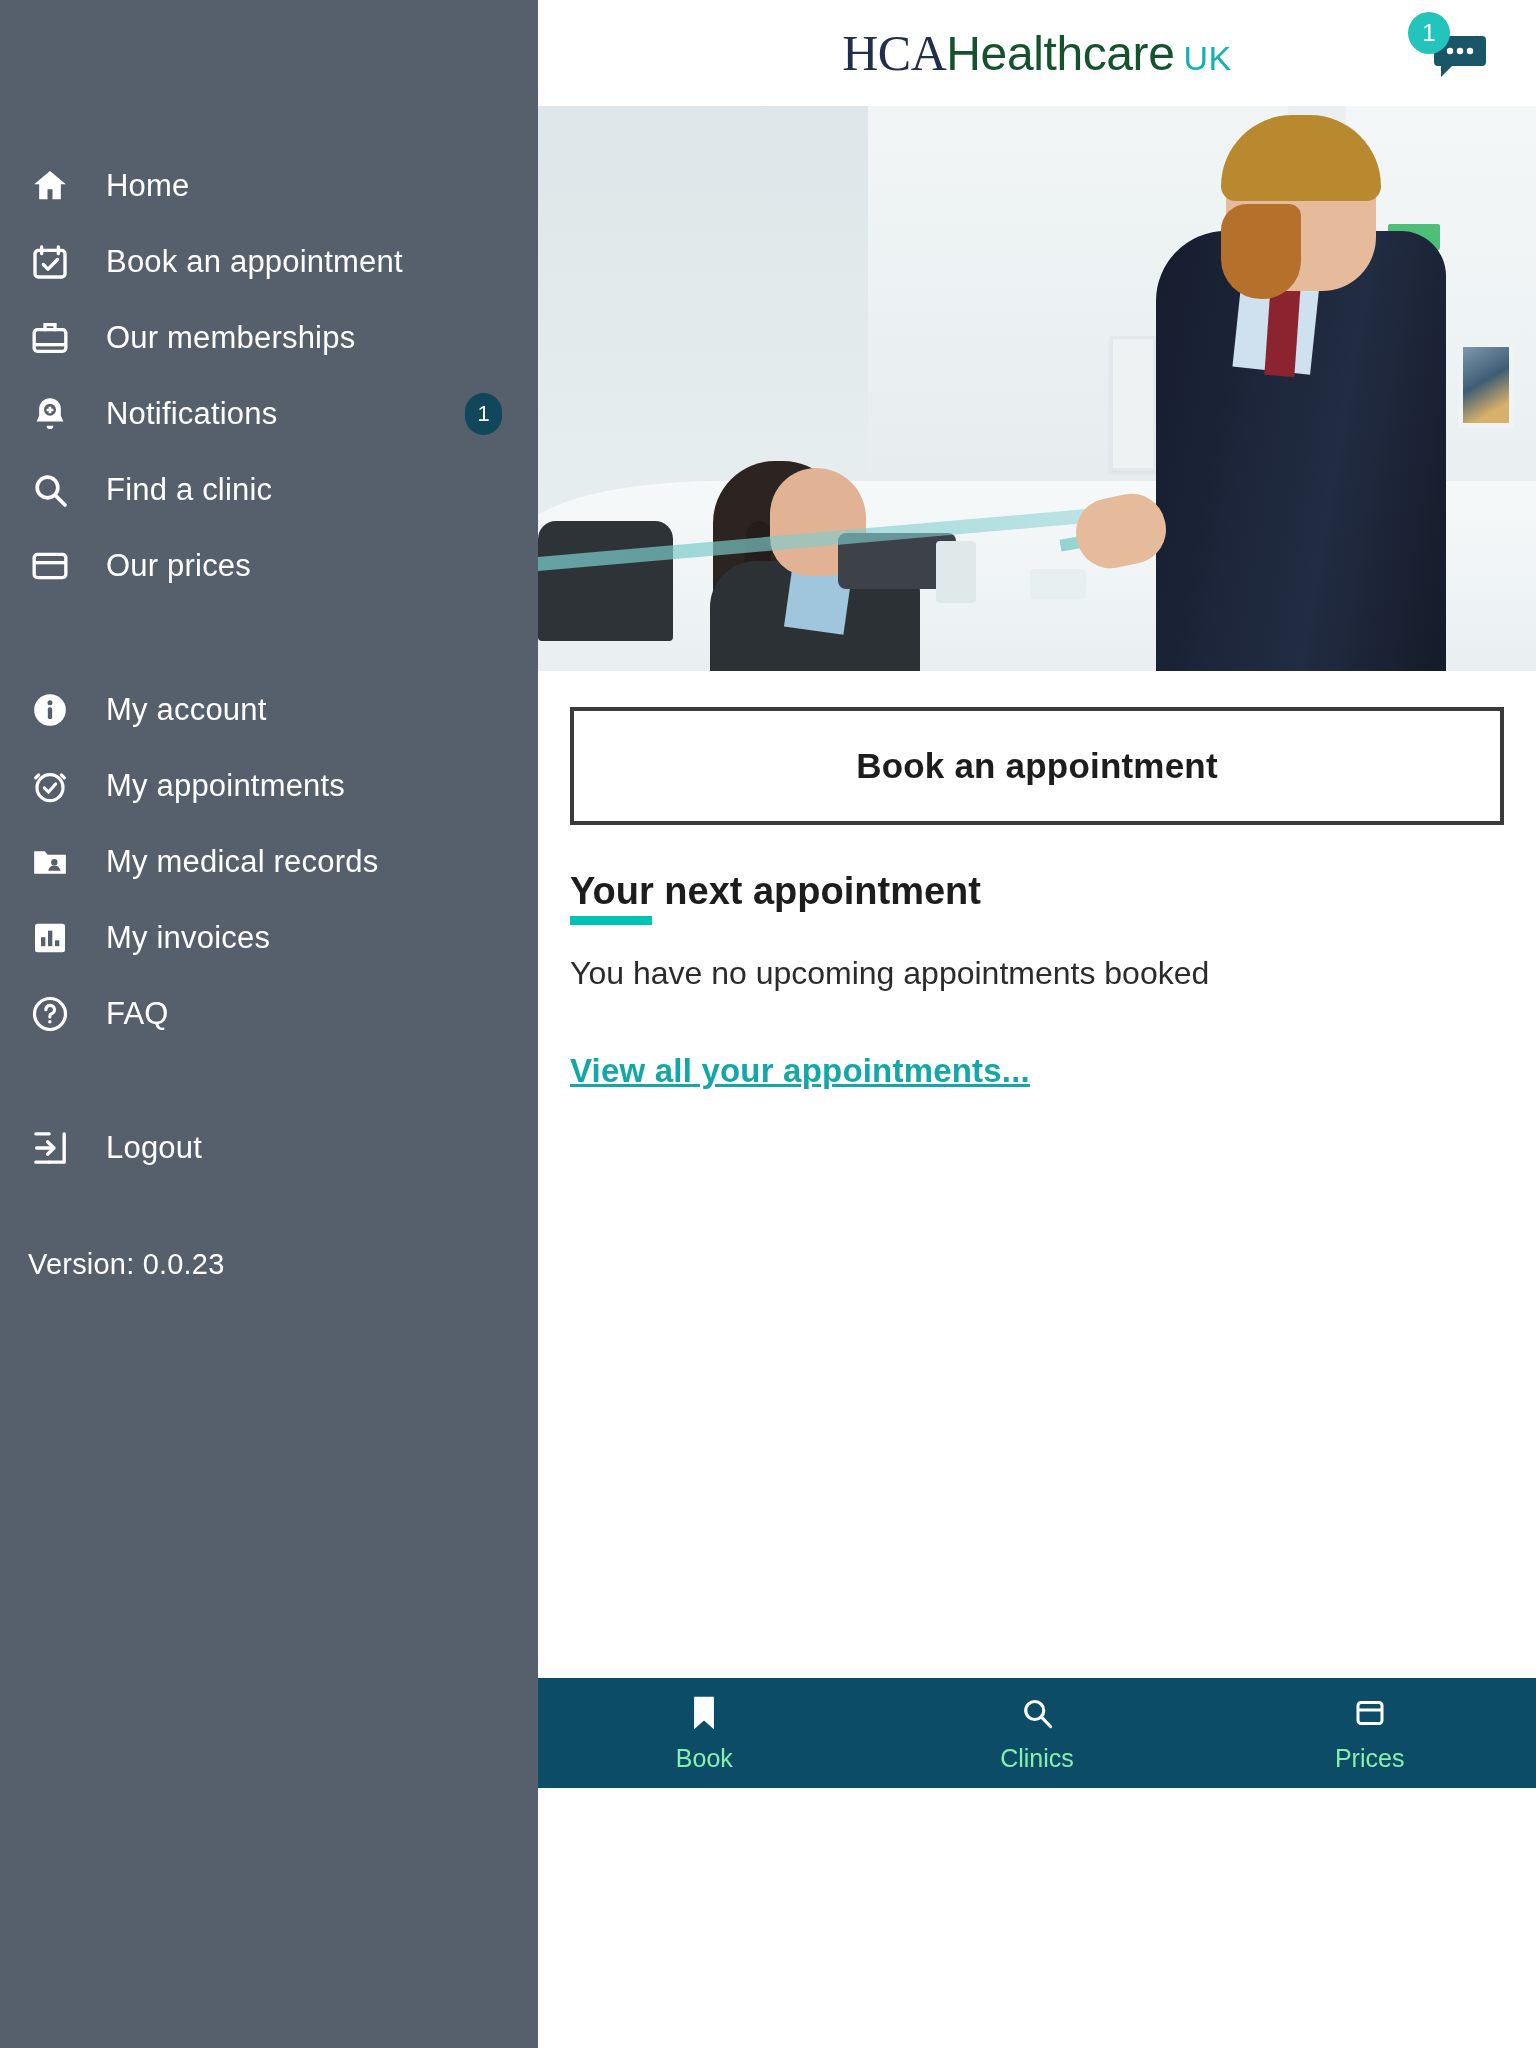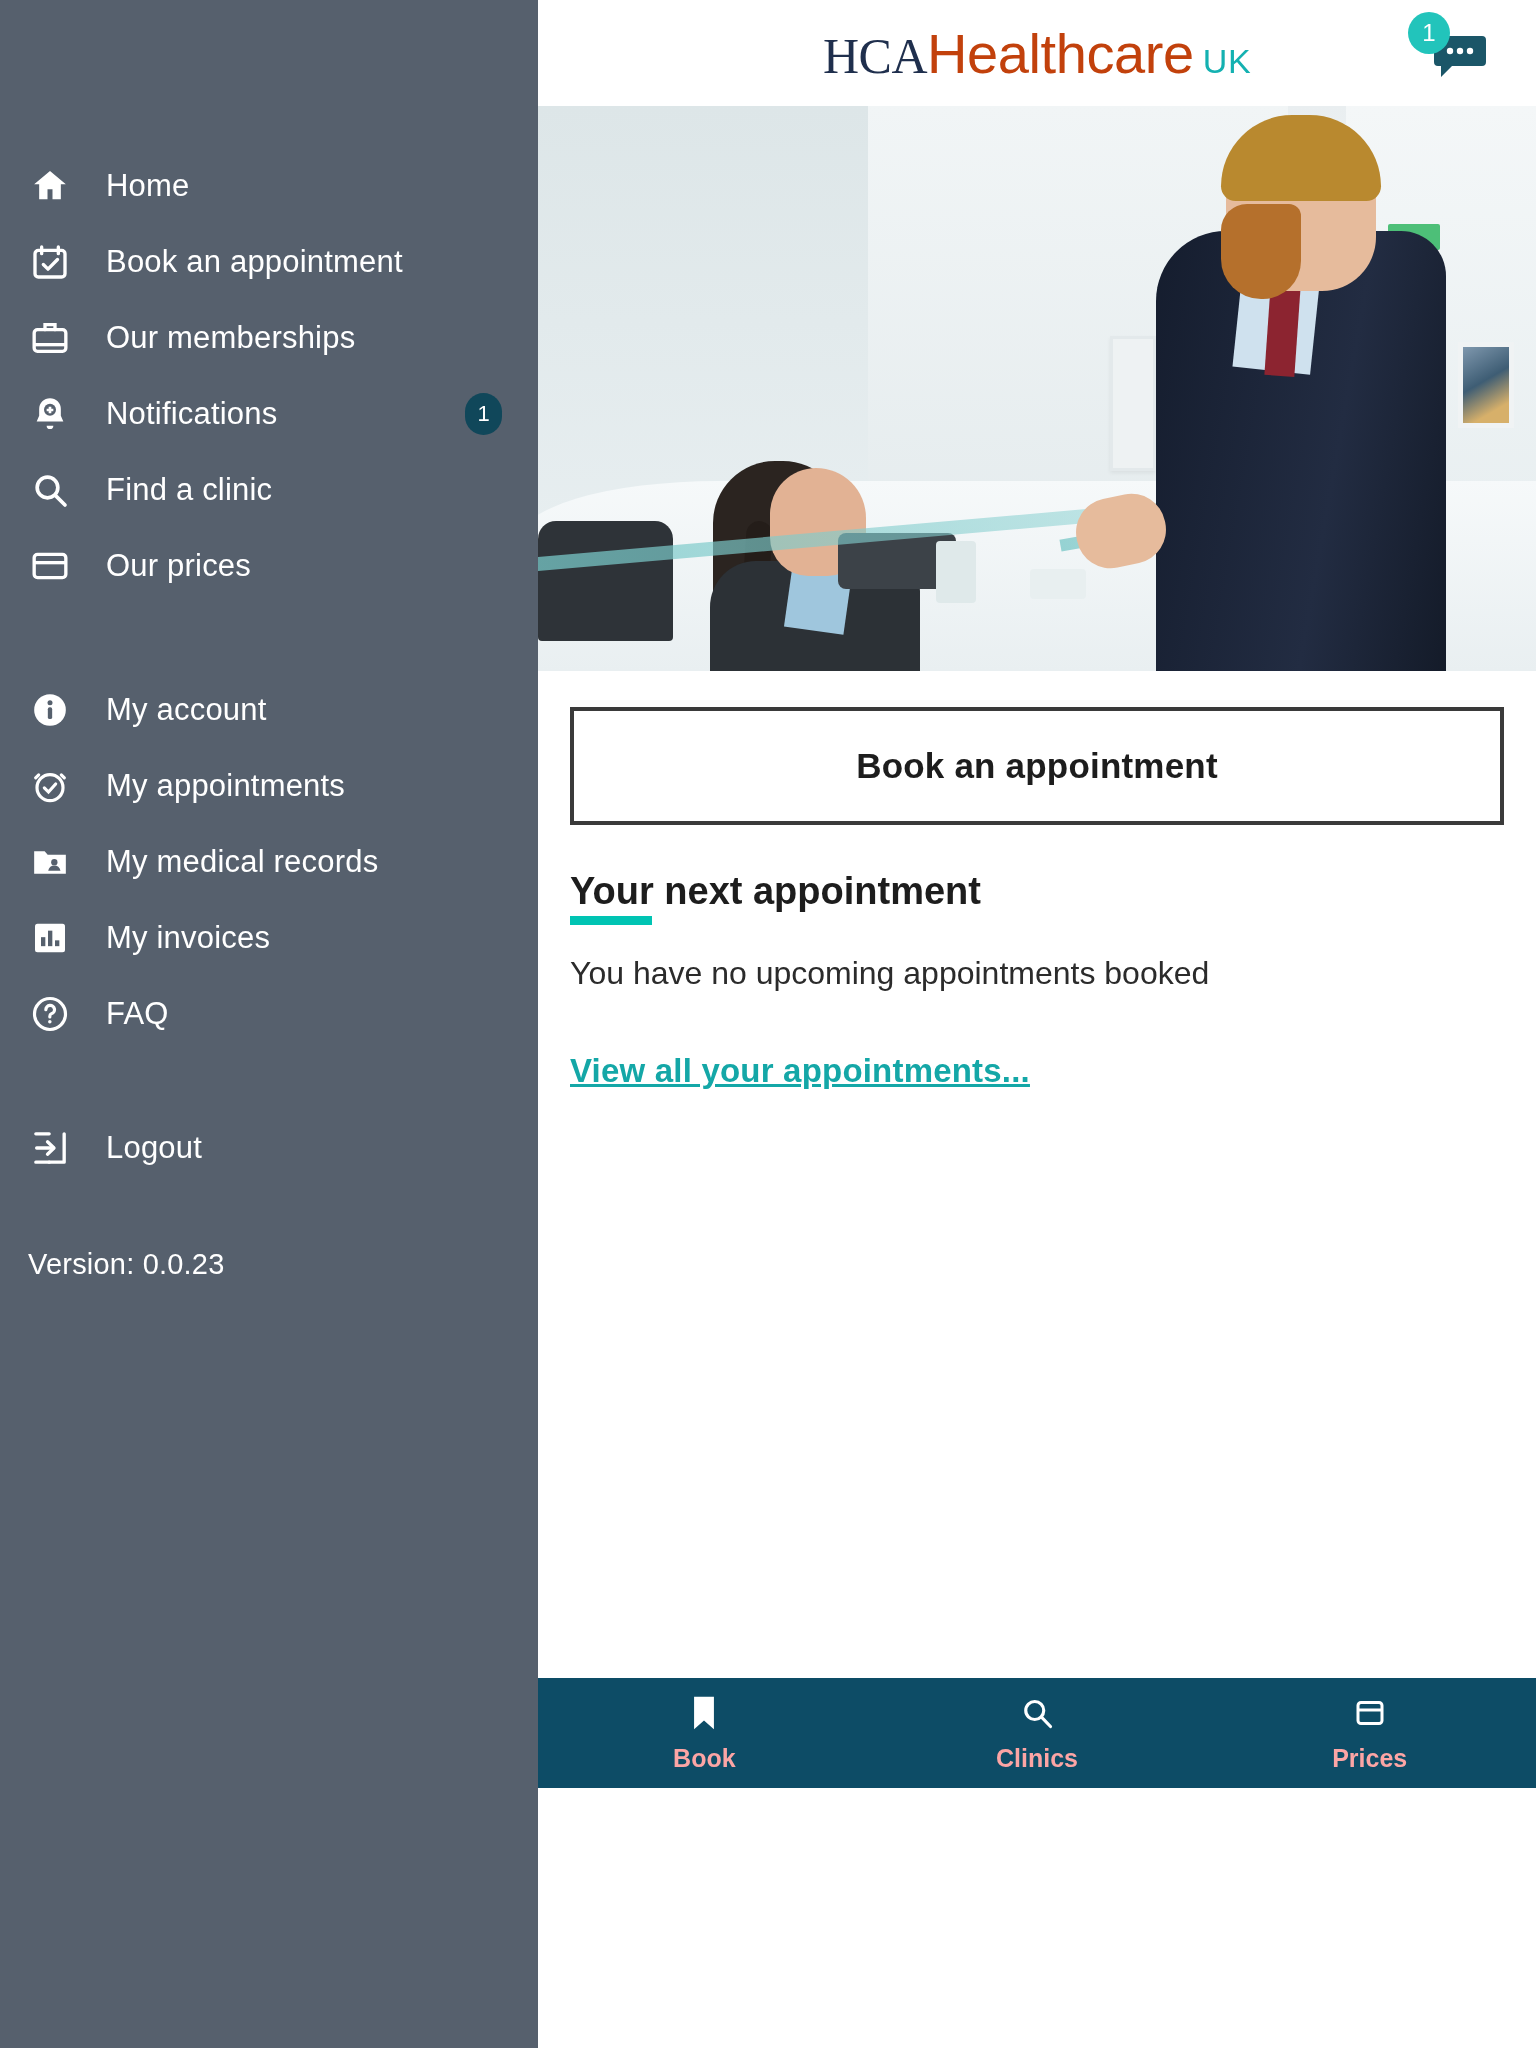--- a/index.html
+++ b/index.html
@@ -89,22 +89,22 @@
     position: relative;
   }
   .logo { display: flex; align-items: baseline; }
   .logo-hca {
     font-family: "Liberation Serif", serif;
     font-size: 50px;
     color: #1f2f4d;
     letter-spacing: -0.5px;
   }
   .logo-healthcare {
-    font-size: 56px;
-    color: #c2410c;
+    font-size: 48px;
+    color: #14532d;
     font-weight: 300;
     letter-spacing: -0.4px;
   }
   .logo-uk {
     font-size: 34px;
     color: #14b1b1;
     font-weight: 300;
     margin-left: 9px;
     letter-spacing: .5px;
   }
@@ -306,23 +306,23 @@
     align-items: center;
   }
   .bn-item {
     flex: 1 1 0;
     display: flex; flex-direction: column;
     align-items: center; justify-content: center;
     gap: 8px;
     cursor: pointer;
   }
   .bn-label {
-    color: #fca5a5;
+    color: #86efac;
     font-size: 25px;
-    font-weight: 700;
+    font-weight: 400;
   }
 </style>
 </head>
 <body>
 
 <div class="app">
 
   <nav class="sidebar">
 
     <div class="nav-group">

